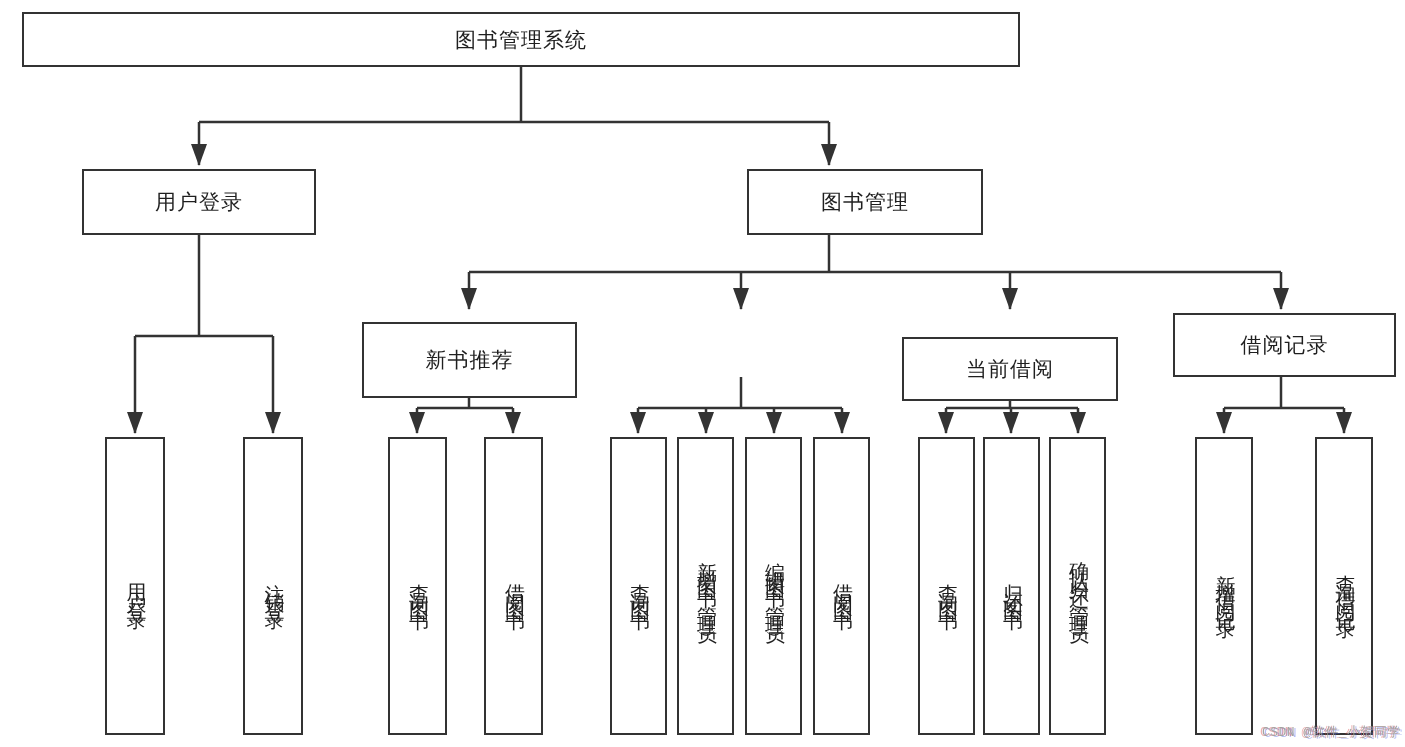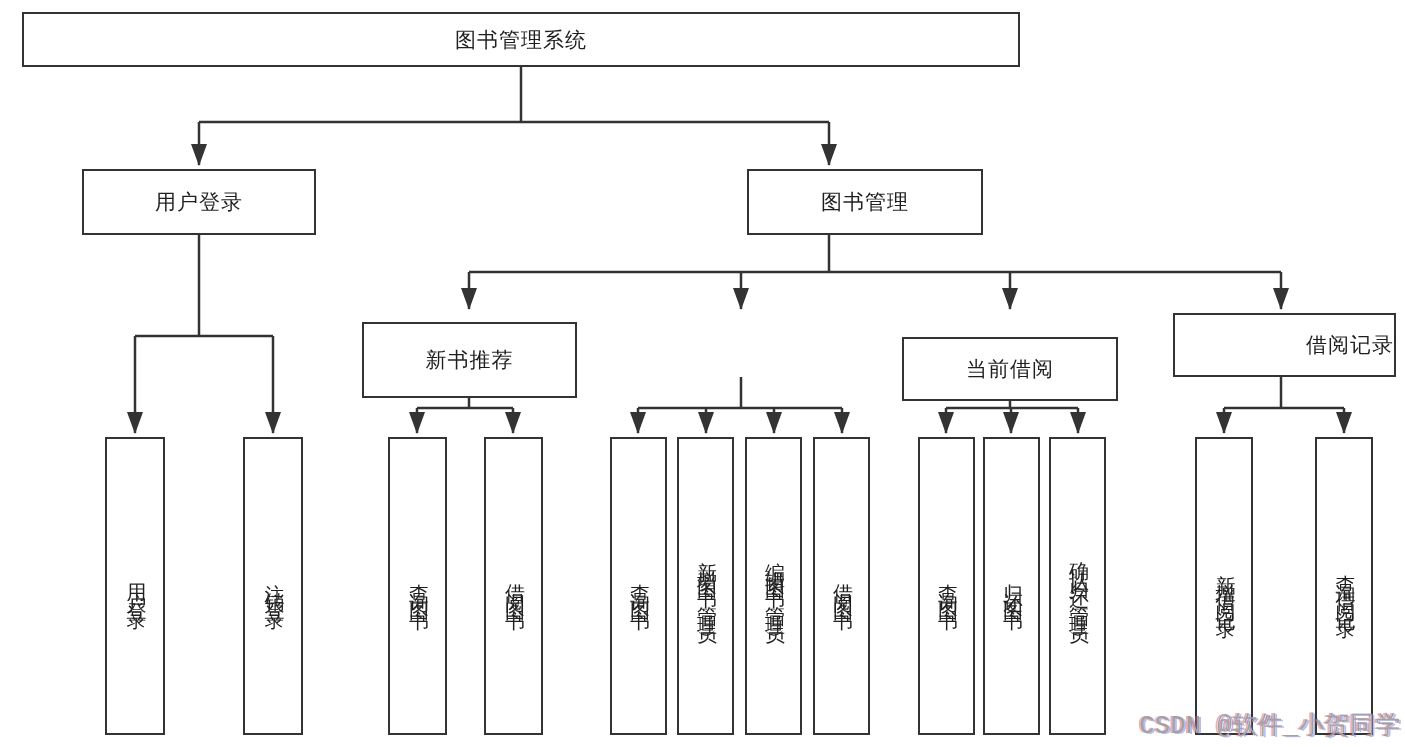--- a/index.html
+++ b/index.html
@@ -43,21 +43,21 @@
     text-orientation: mixed;
     font-size: 20px;
     line-height: 1;
     letter-spacing: 9px;
     white-space: nowrap;
   }
   .watermark {
     position: absolute;
     right: 4px;
     bottom: 6px;
-    font-size: 25px;
+    font-size: 13px;
     color: #a2a2a2;
     letter-spacing: 0.5px;
     text-shadow: -2px 0 0 rgba(214, 80, 80, 0.45), 2px 1px 0 rgba(90, 110, 230, 0.45);
     white-space: nowrap;
   }
 </style>
 </head>
 <body>
 
 <div class="canvas">
@@ -122,21 +122,21 @@
   <div class="box" style="left:711px; top:169px; width:236px; height:66px;margin-left:36px;">
     <span class="h-label">图书管理</span>
   </div>
 
   <div class="box" style="left:362px; top:322px; width:215px; height:76px;">
     <span class="h-label">新书推荐</span>
   </div>
   <div class="box" style="left:902px; top:313px; width:216px; height:64px;margin-top:24px;">
     <span class="h-label">当前借阅</span>
   </div>
-  <div class="box" style="left:1173px; top:313px; width:223px; height:64px;justify-content:flex-end;">
+  <div class="box" style="left:1173px; top:313px; width:223px; height:64px;">
     <span class="h-label">借阅记录</span>
   </div>
 
   <div class="box leaf" style="left:105px; top:437px; width:60px; height:298px;">
     <span class="v-label">用户登录</span>
   </div>
   <div class="box leaf" style="left:243px; top:437px; width:60px; height:298px;">
     <span class="v-label">注销登录</span>
   </div>
 

